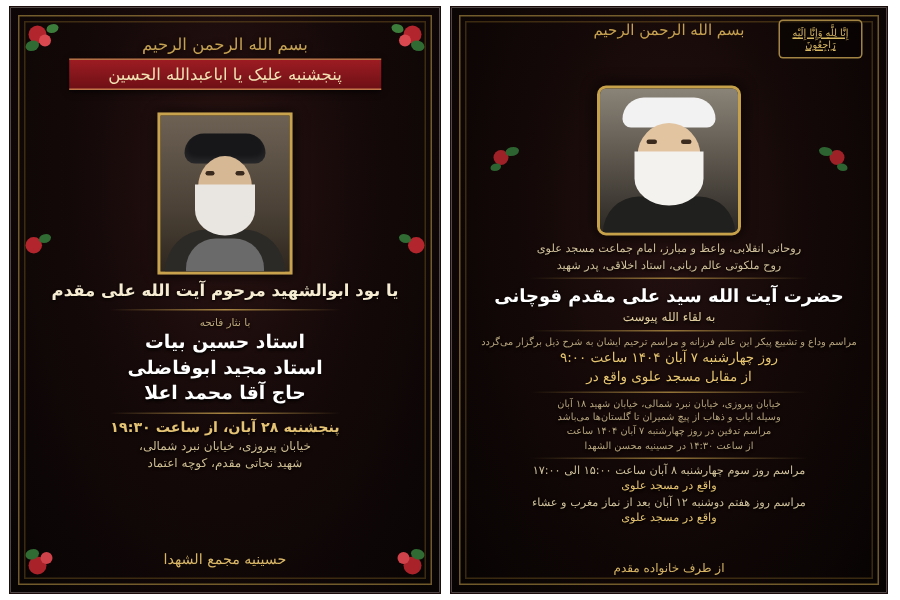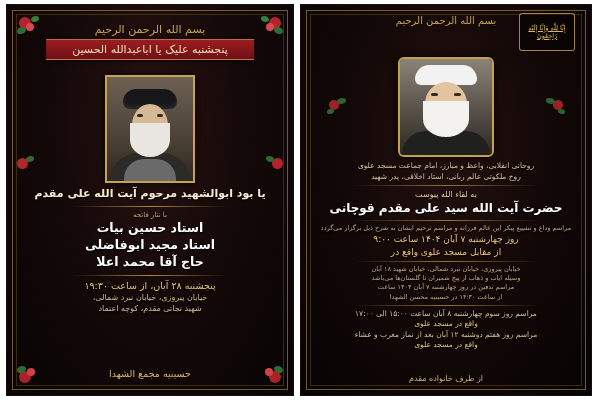--- a/index.html
+++ b/index.html
@@ -158,21 +158,21 @@
     top: 182px;
     text-align: center;
     direction: rtl;
   }
   .l-line {
     color: #f2e6c6;
     white-space: nowrap;
     line-height: 1.35;
     text-shadow: 0 1px 2px rgba(0,0,0,.9);
   }
-  .l-line.gold { color: #e4c374; }
+  .l-line.gold { color: #e4c374; font-weight: bold; }
   .l-line.small { font-size: 8px; color: #cdbd92; }
   .l-line.xs { font-size: 7px; color: #bda97c; }
   .l-line.big { font-size: 12.5px; font-weight: bold; color: #ffffff; }
   .l-line.med { font-size: 11px; font-weight: bold; color: #f6ecd2; }
   .l-divider {
     width: 60%;
     height: 1px;
     margin: 4px auto;
     background: linear-gradient(90deg, transparent, rgba(205,165,80,.8), transparent);
   }
@@ -196,21 +196,21 @@
     color: #cfa953;
     font-size: 10px;
     white-space: nowrap;
     opacity: .95;
   }
   .r-plaque {
     position: absolute;
     top: 8px;
     right: 16px;
     width: 56px;
-    height: 38px;
+    height: 26px;
     border: 1px solid rgba(200,165,85,.8);
     border-radius: 3px;
     color: #d8b761;
     font-size: 6.5px;
     display: flex;
     align-items: center;
     justify-content: center;
     text-align: center;
     line-height: 1.25;
     padding: 1px 2px;
@@ -378,22 +378,22 @@
             <i></i>
           </div>
         <div class="rp-beard"></div>
       </div>
     </div>
 
     <div class="r-text">
       <div class="r-line sm">روحانی انقلابی، واعظ و مبارز، امام جماعت مسجد علوی</div>
       <div class="r-line sm">روح ملکوتی عالم ربانی، استاد اخلاقی، پدر شهید</div>
       <div class="r-rule"></div>
+      <div class="r-line name">حضرت آیت الله سید علی مقدم قوچانی</div>
       <div class="r-line sub gold">به لقاء الله پیوست</div>
-      <div class="r-line name">حضرت آیت الله سید علی مقدم قوچانی</div>
       <div class="r-rule"></div>
       <div class="r-line xs">مراسم وداع و تشییع پیکر این عالم فرزانه و مراسم ترحیم ایشان به شرح ذیل برگزار می‌گردد</div>
       <div class="r-line gold" style="font-size:9px">روز چهارشنبه ۷ آبان ۱۴۰۴ ساعت ۹:۰۰</div>
       <div class="r-line gold" style="font-size:9px">از مقابل مسجد علوی واقع در</div>
       <div class="r-rule"></div>
       <div class="r-para">
         <div class="r-line xs">خیابان پیروزی، خیابان نبرد شمالی، خیابان شهید ۱۸ آبان</div>
         <div class="r-line xs">وسیله ایاب و ذهاب از پیچ شمیران تا گلستان‌ها می‌باشد</div>
         <div class="r-line xs">مراسم تدفین در روز چهارشنبه ۷ آبان ۱۴۰۴ ساعت</div>
         <div class="r-line xs">از ساعت ۱۴:۳۰ در حسینیه محسن الشهدا</div>

